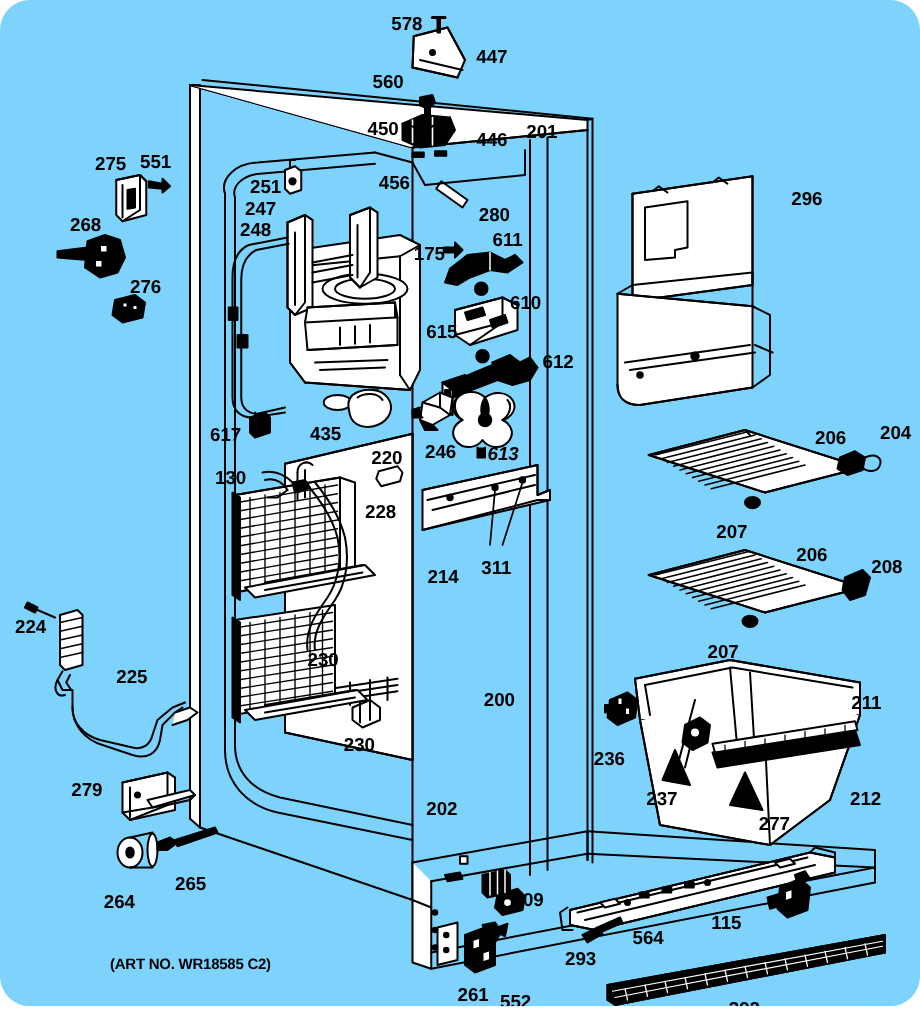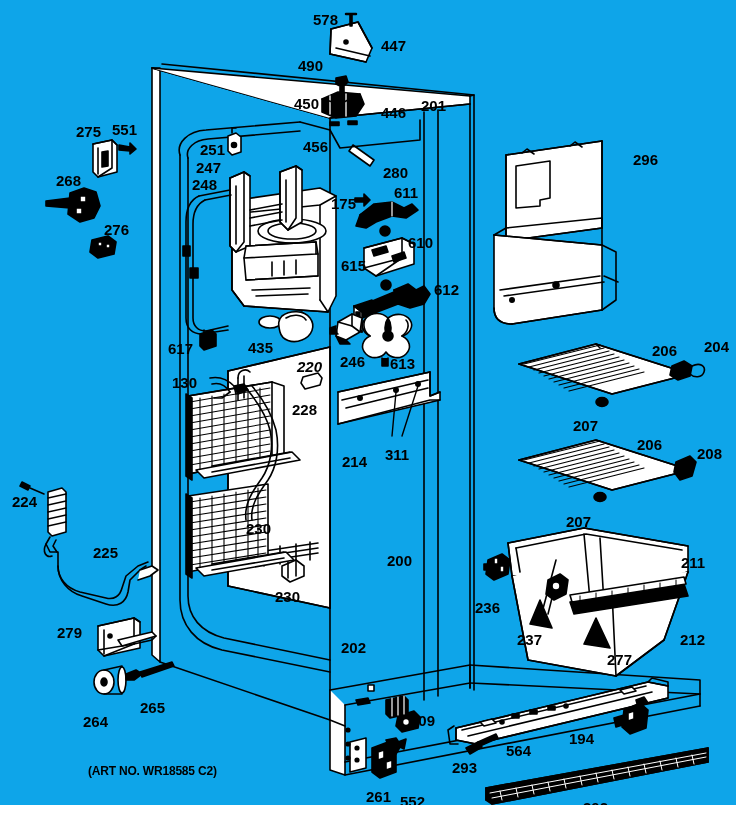--- a/index.html
+++ b/index.html
@@ -8,22 +8,23 @@
     padding: 0;
     background: #ffffff;
   }
   body {
     font-family: "Liberation Sans", sans-serif;
   }
   #diagram-root {
     position: relative;
     width: 736px;
     height: 805px;
-    background: #0ea5e9;
+    background: #7dd3fc;
     overflow: hidden;
+    border-radius: 24px;
   }
   #diagram-svg {
     position: absolute;
     left: 0;
     top: 0;
     width: 736px;
     height: 825px;
     display: block;
   }
   .art-no {
@@ -443,21 +444,21 @@
 
       <path d="M126 674 L136 670 L142 674 L134 680 L126 680 Z" fill="#000"></path>
       <path d="M140 672 L172 662 L174 666 L142 677 Z" fill="#000"></path>
 
     </g>
   </svg>
 
   <div id="callout-layer">
       <div class="callout" style="left: 313px; top: 12px;">578</div>
       <div class="callout" style="left: 381px; top: 38px;">447</div>
-      <div class="callout" style="left: 298px; top: 58px;">490</div>
+      <div class="callout" style="left: 298px; top: 58px;">560</div>
       <div class="callout" style="left: 294px; top: 96px;">450</div>
       <div class="callout" style="left: 381px; top: 105px;">446</div>
       <div class="callout" style="left: 421px; top: 98px;">201</div>
       <div class="callout" style="left: 76px; top: 124px;">275</div>
       <div class="callout" style="left: 112px; top: 122px;">551</div>
       <div class="callout" style="left: 303px; top: 139px;">456</div>
       <div class="callout" style="left: 633px; top: 152px;">296</div>
       <div class="callout" style="left: 200px; top: 142px;">251</div>
       <div class="callout" style="left: 196px; top: 160px;">247</div>
       <div class="callout" style="left: 56px; top: 173px;">268</div>
@@ -465,48 +466,48 @@
       <div class="callout" style="left: 383px; top: 165px;">280</div>
       <div class="callout" style="left: 394px; top: 185px;">611</div>
       <div class="callout" style="left: 331px; top: 196px;">175</div>
       <div class="callout" style="left: 104px; top: 222px;">276</div>
       <div class="callout" style="left: 408px; top: 235px;">610</div>
       <div class="callout" style="left: 341px; top: 258px;">615</div>
       <div class="callout" style="left: 434px; top: 282px;">612</div>
       <div class="callout" style="left: 168px; top: 341px;">617</div>
       <div class="callout" style="left: 248px; top: 340px;">435</div>
       <div class="callout" style="left: 340px; top: 354px;">246</div>
-      <div class="callout" style="left: 390px; top: 356px;">613</div>
+      <div class="callout" style="left: 390px; top: 356px; font-style: italic;">613</div>
       <div class="callout" style="left: 652px; top: 343px;">206</div>
       <div class="callout" style="left: 704px; top: 339px;">204</div>
-      <div class="callout" style="left: 297px; top: 359px; font-style: italic;">220</div>
+      <div class="callout" style="left: 297px; top: 359px;">220</div>
       <div class="callout" style="left: 172px; top: 375px;">130</div>
       <div class="callout" style="left: 573px; top: 418px;">207</div>
       <div class="callout" style="left: 292px; top: 402px;">228</div>
       <div class="callout" style="left: 385px; top: 447px;">311</div>
       <div class="callout" style="left: 637px; top: 437px;">206</div>
       <div class="callout" style="left: 697px; top: 446px;">208</div>
       <div class="callout" style="left: 342px; top: 454px;">214</div>
       <div class="callout" style="left: 566px; top: 514px;">207</div>
       <div class="callout" style="left: 12px; top: 494px;">224</div>
       <div class="callout" style="left: 246px; top: 521px;">230</div>
-      <div class="callout" style="left: 93px; top: 545px;">225</div>
+      <div class="callout" style="left: 93px; top: 534px;">225</div>
       <div class="callout" style="left: 387px; top: 553px;">200</div>
       <div class="callout" style="left: 681px; top: 555px;">211</div>
       <div class="callout" style="left: 275px; top: 589px;">230</div>
       <div class="callout" style="left: 475px; top: 600px;">236</div>
       <div class="callout" style="left: 607px; top: 652px;">277</div>
       <div class="callout" style="left: 680px; top: 632px;">212</div>
       <div class="callout" style="left: 517px; top: 632px;">237</div>
       <div class="callout" style="left: 57px; top: 625px;">279</div>
       <div class="callout" style="left: 341px; top: 640px;">202</div>
       <div class="callout" style="left: 410px; top: 713px;">609</div>
       <div class="callout" style="left: 83px; top: 714px;">264</div>
       <div class="callout" style="left: 140px; top: 700px;">265</div>
-      <div class="callout" style="left: 569px; top: 731px;">194</div>
+      <div class="callout" style="left: 569px; top: 731px;">115</div>
       <div class="callout" style="left: 506px; top: 743px;">564</div>
       <div class="callout" style="left: 416px; top: 760px; margin-left: 36px;">293</div>
       <div class="callout" style="left: 331px; top: 773px; margin-top: 32px;">452</div>
       <div class="callout" style="left: 366px; top: 789px;">261</div>
       <div class="callout" style="left: 400px; top: 794px;">552</div>
       <div class="callout" style="left: 583px; top: 800px;">392</div>
     </div>
 
   <div class="art-no">(ART NO. WR18585 C2)</div>
 

